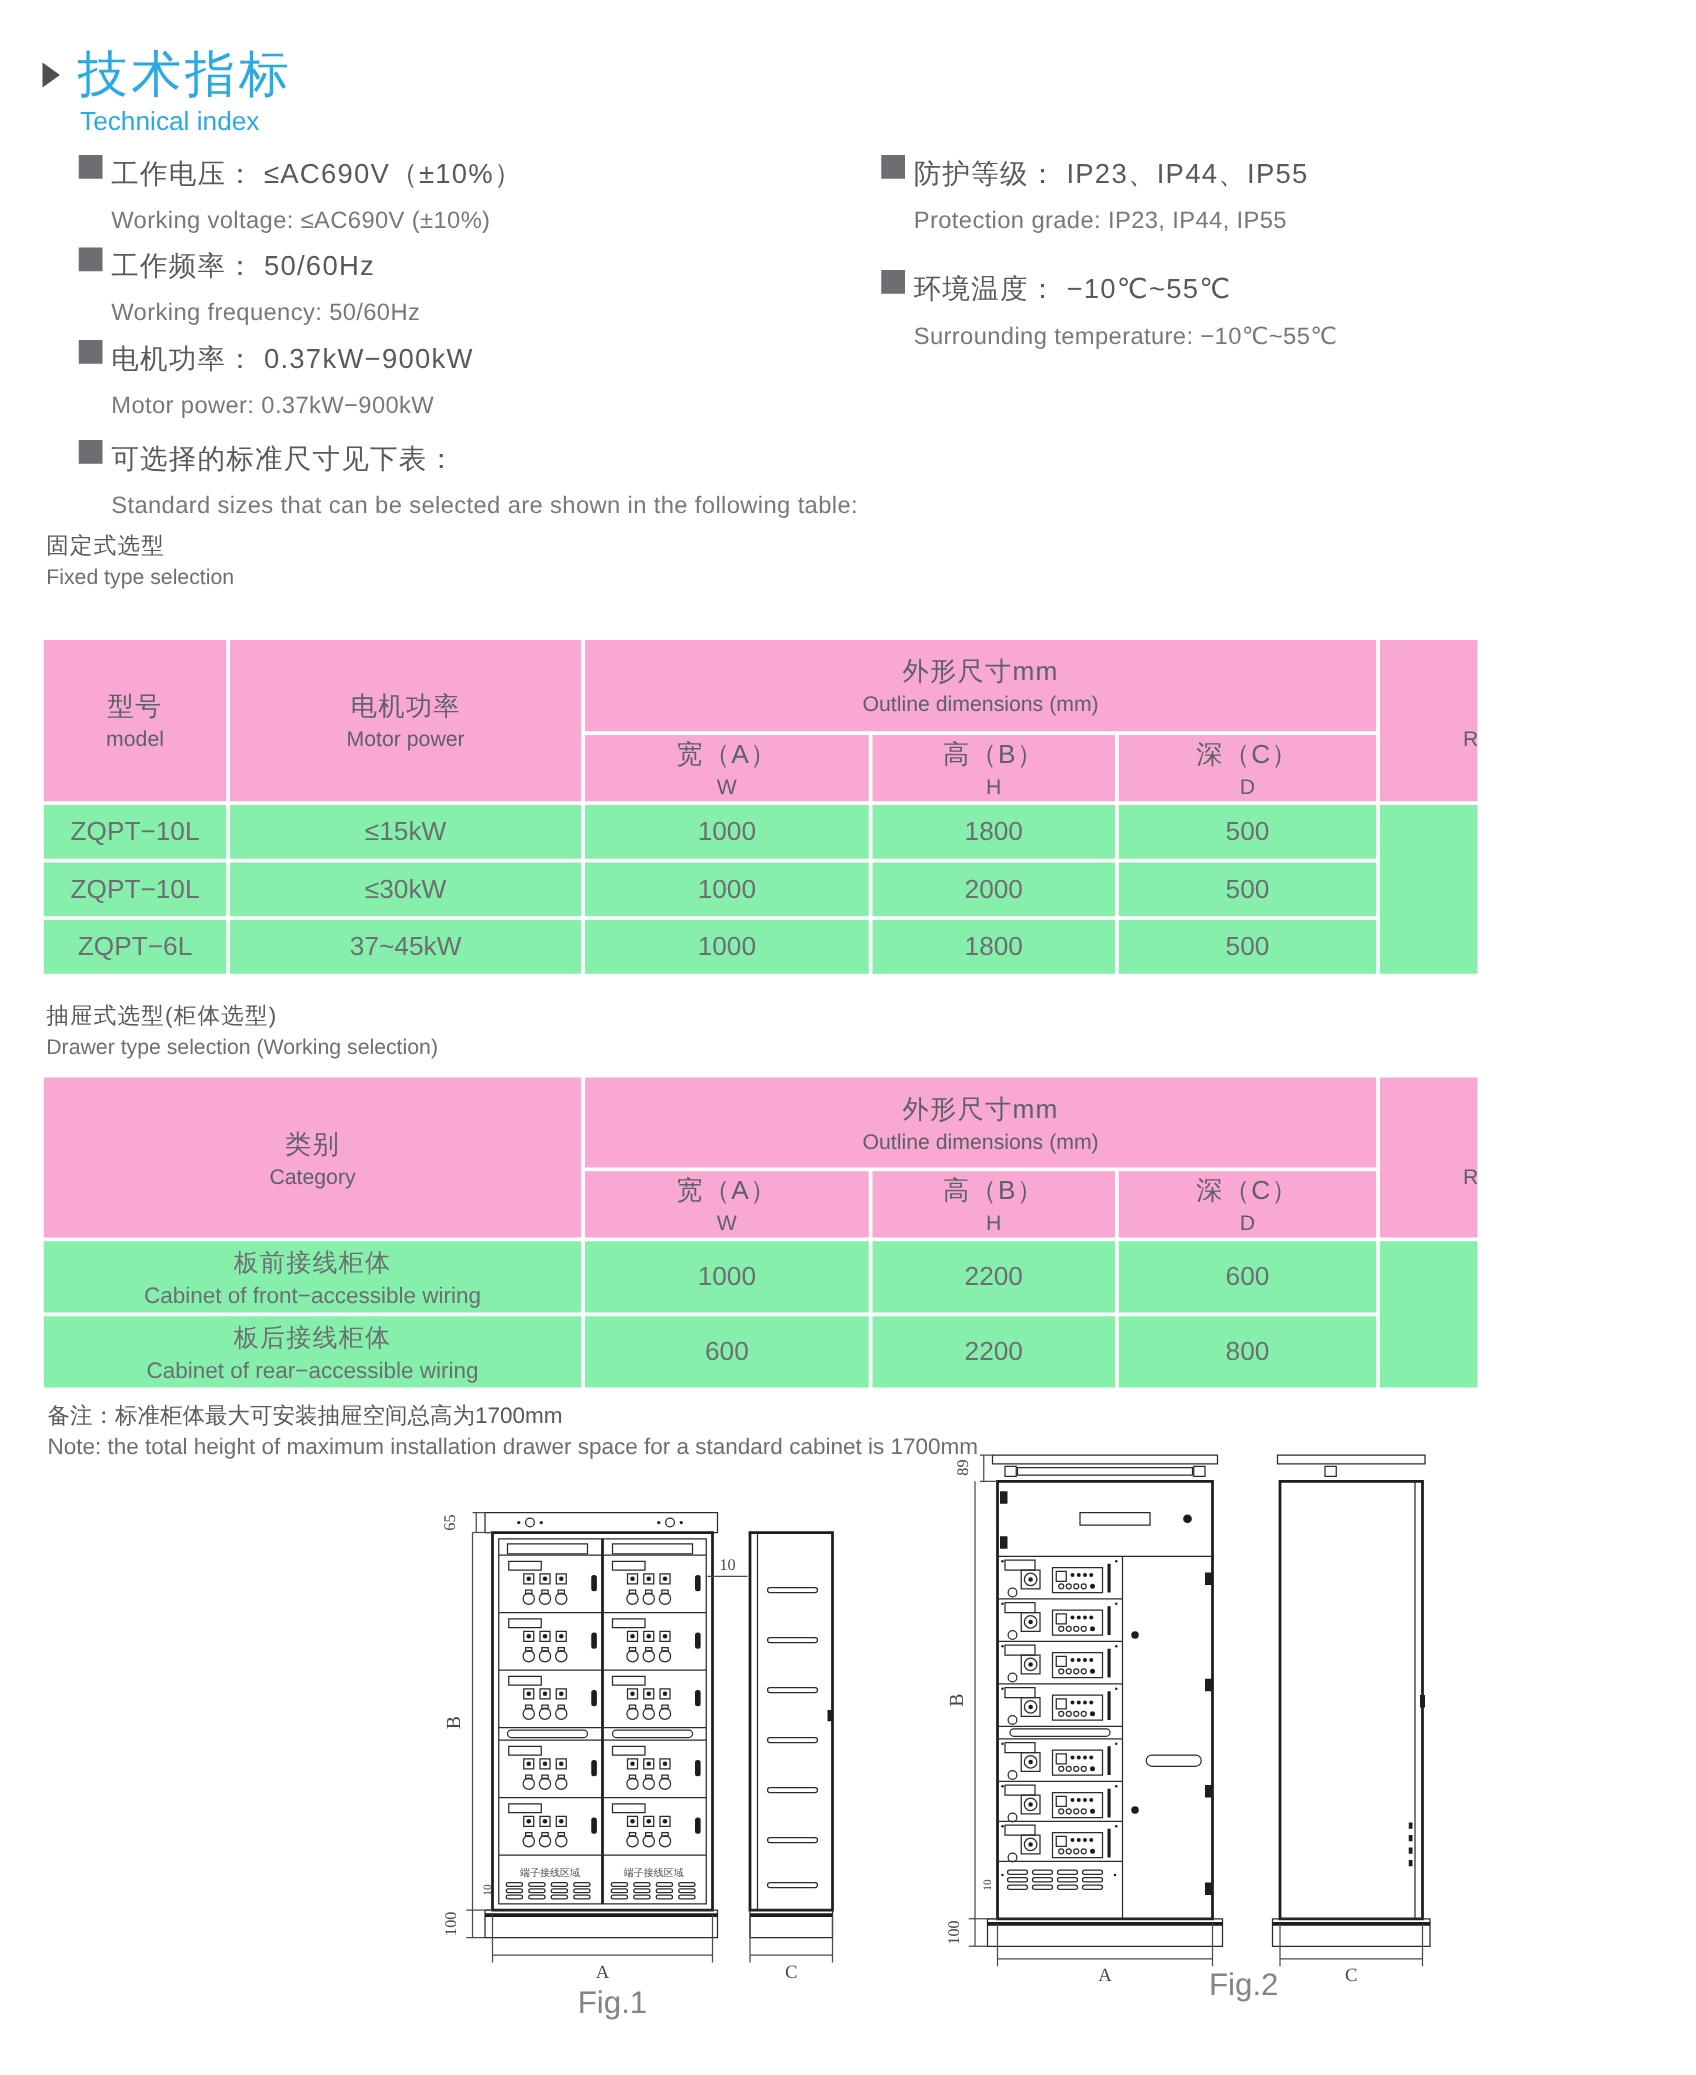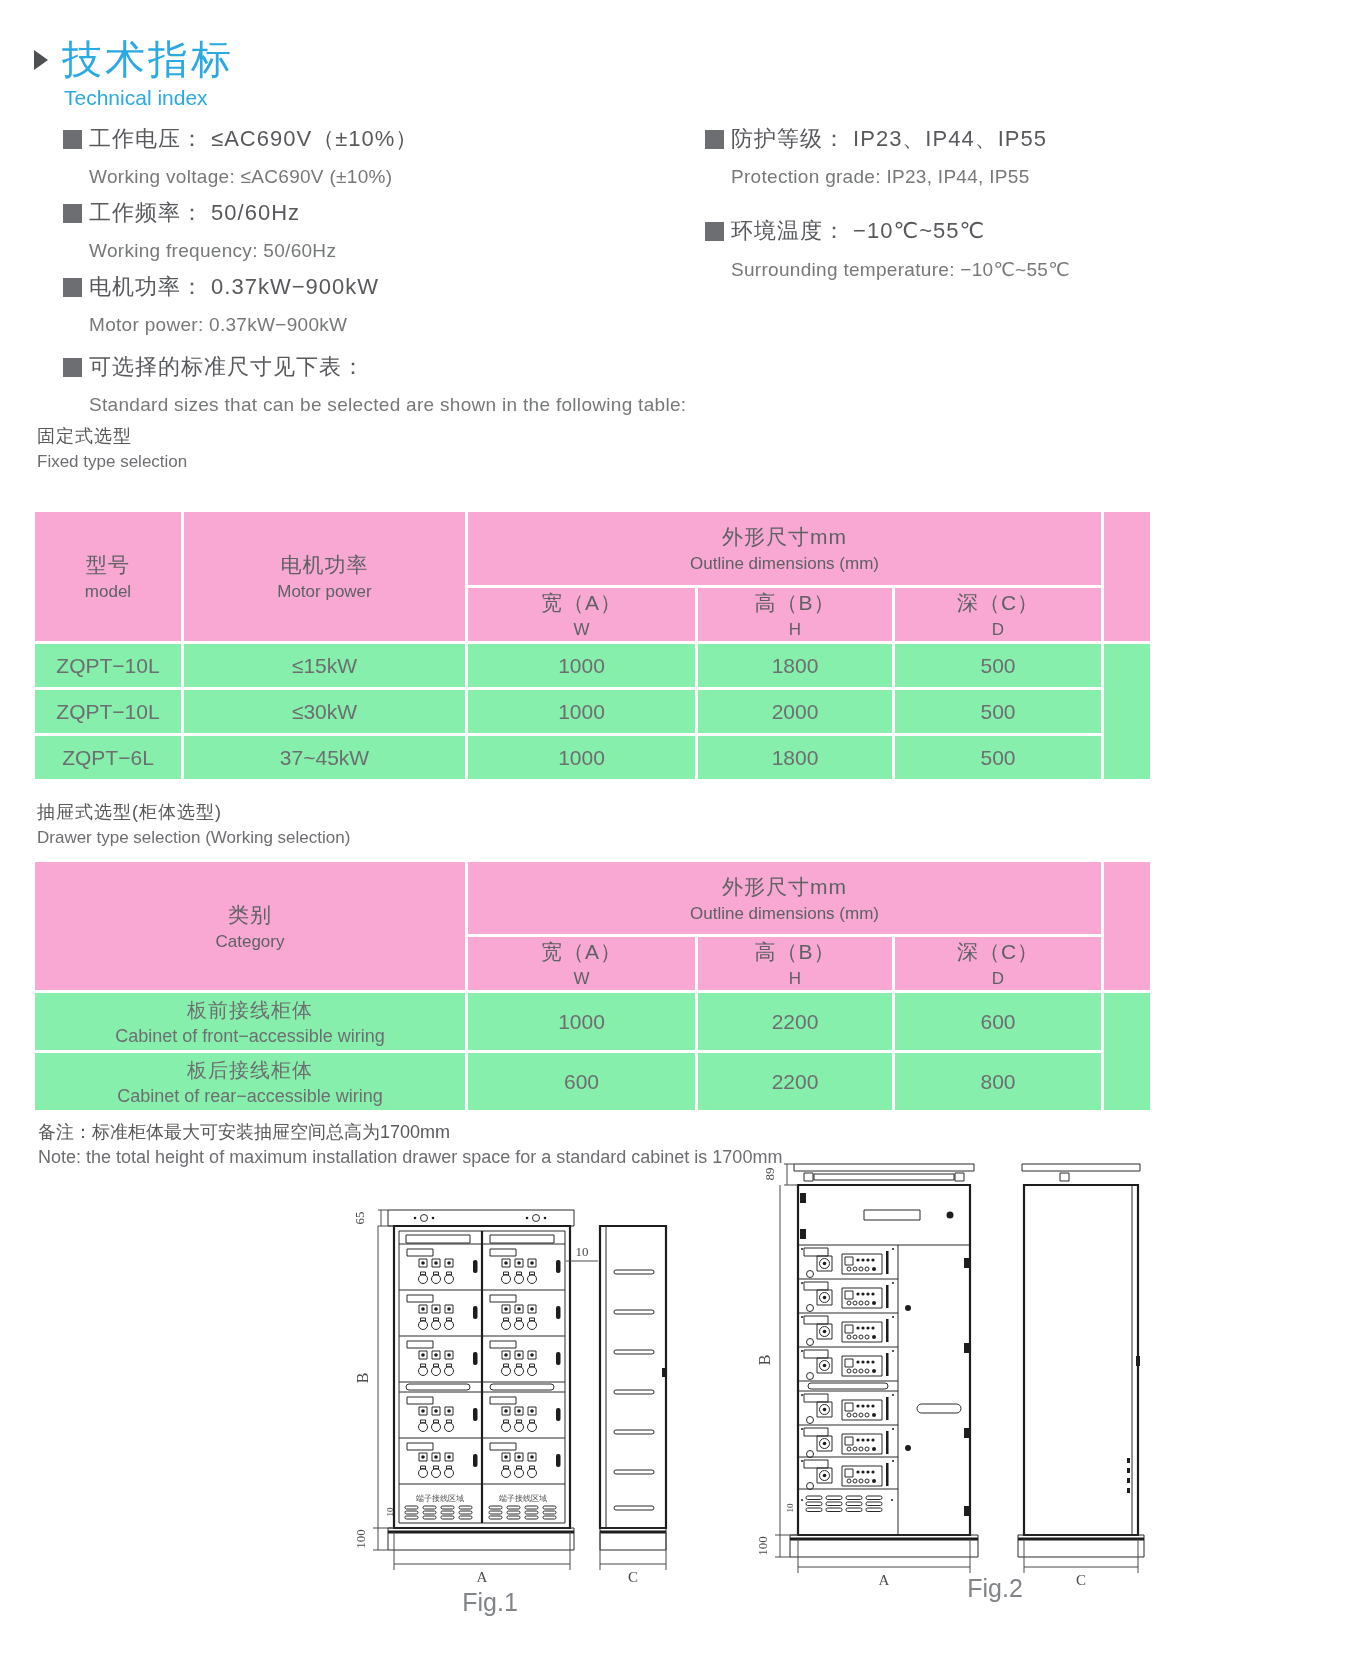--- a/index.html
+++ b/index.html
@@ -1,27 +1,27 @@
 <!DOCTYPE html>
 <html><head>
 <meta charset="utf-8">
 <style>
   html,body{margin:0;padding:0;background:#ffffff;}
   #page{position:relative;width:1150px;height:1660px;background:#fff;overflow:hidden;
-        font-family:"Liberation Sans","DejaVu Sans",sans-serif;color:#6d6e71;}
+        font-family:"Liberation Sans","DejaVu Sans",sans-serif;color:#6d6e71;padding-left:32px;}
 
   
   .hdr-arrow{position:absolute;left:34px;top:50px;width:0;height:0;
     border-left:14px solid #4d4f52;border-top:10px solid transparent;border-bottom:10px solid transparent;}
   .hdr-zh{position:absolute;left:62px;top:32px;font-size:40px;letter-spacing:3px;color:#2BA9E2;}
   .hdr-en{position:absolute;left:64px;top:86px;font-size:21px;color:#2BA9E2;}
 
   
   .spec{position:absolute;}
-  .spec-zh{font-size:22px;color:#57595c;letter-spacing:1px;display:flex;align-items:center;}
+  .spec-zh{font-size:22px;color:#57595c;letter-spacing:1px;display:flex;}
   .bullet{display:inline-block;width:19px;height:19px;background:#6d6e71;margin-right:7px;flex:0 0 auto;}
   .spec-en{font-size:19px;color:#76787a;margin:12px 0 0 26px;letter-spacing:.3px;}
 
   
   .sec-zh{position:absolute;font-size:18px;color:#58595b;letter-spacing:1px;}
   .sec-en{position:absolute;font-size:17px;color:#6d6e71;}
 
   
   .tbl{position:absolute;display:grid;gap:3px;}
   .hc{background:#f9a8d4;display:flex;flex-direction:column;align-items:center;justify-content:center;color:#5e6164;}

